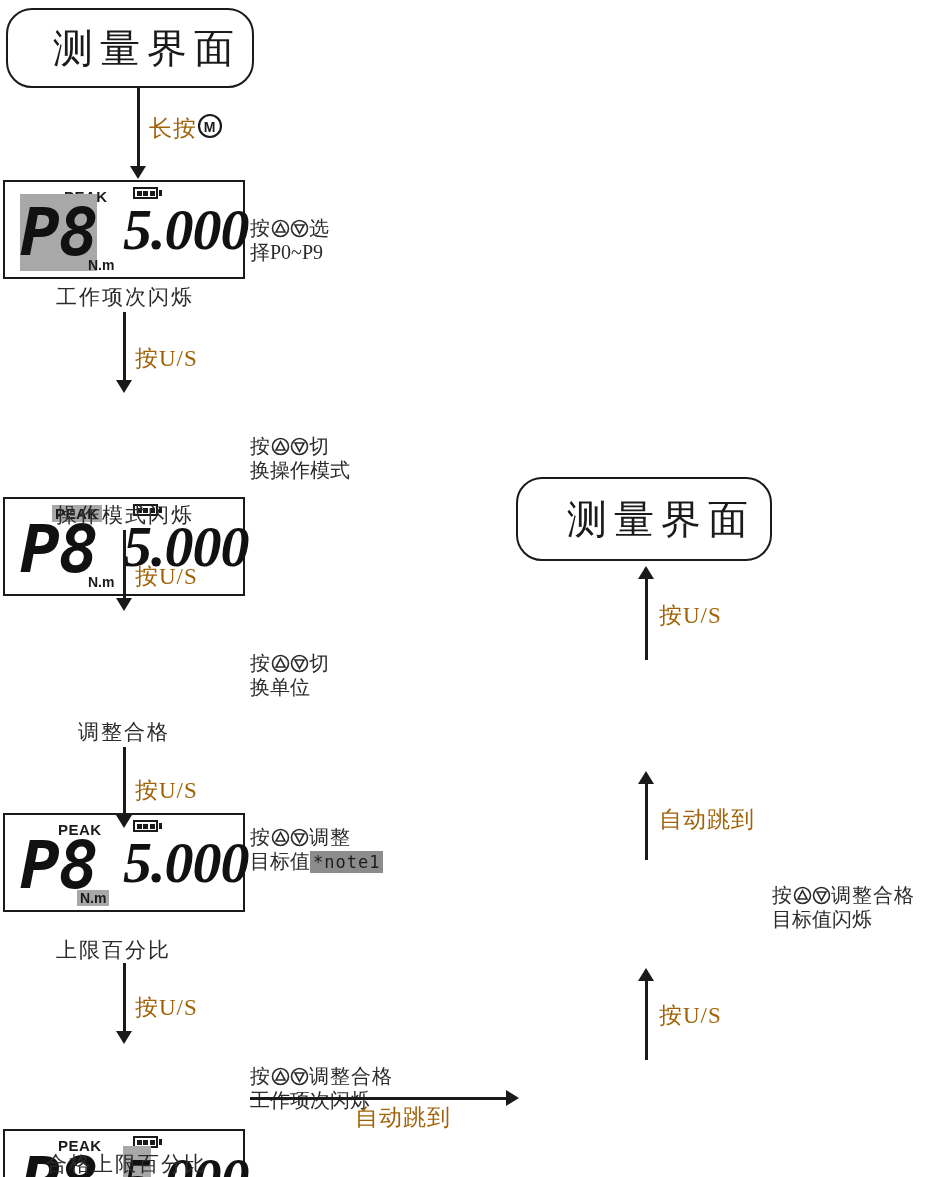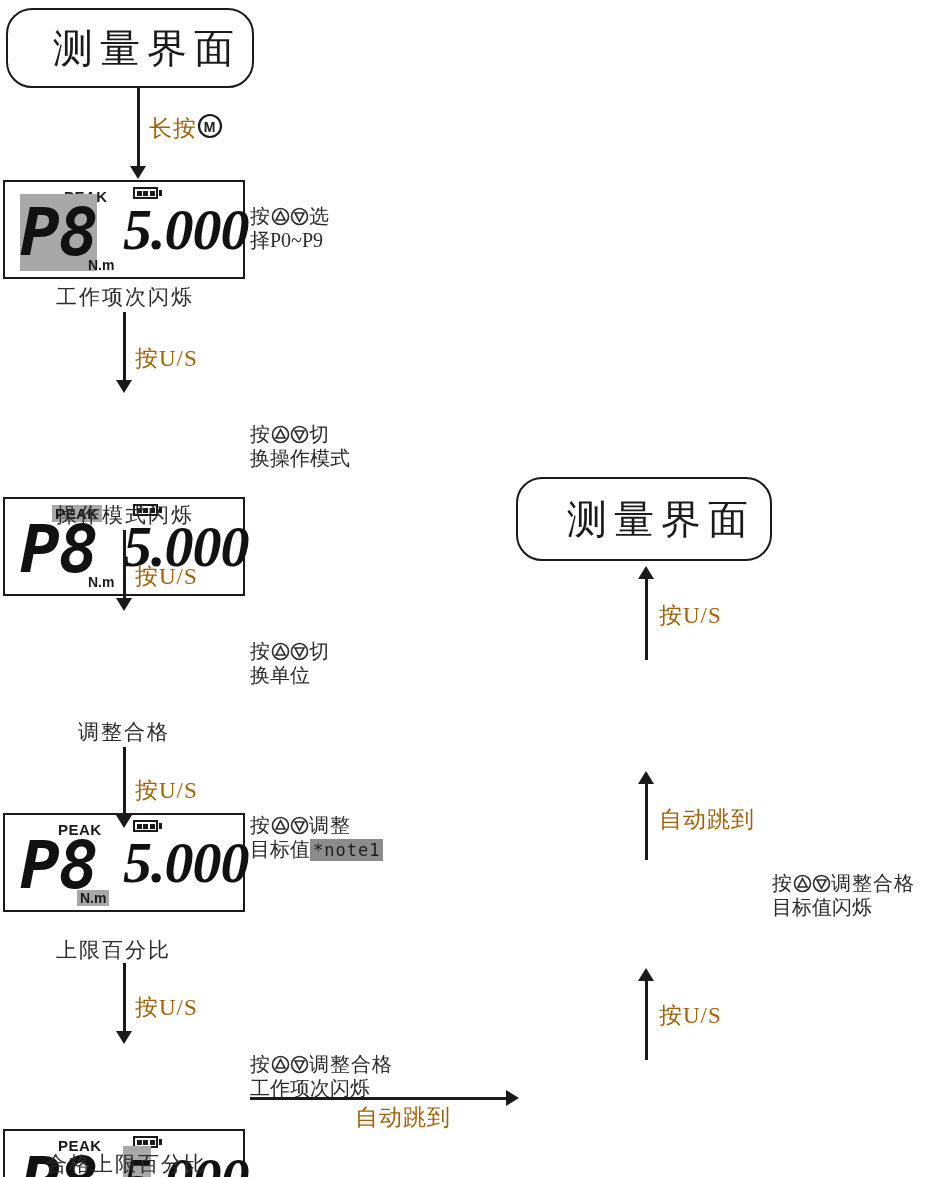--- a/index.html
+++ b/index.html
@@ -102,20 +102,21 @@
     color:#a16207;
     white-space:nowrap;
     letter-spacing:1px;
   }
   .note{
     position:absolute;
     font-size:20px;
     line-height:1.18;
     color:#2b2b2b;
     white-space:nowrap;
+    margin-top:12px;
   }
   .note .cjk{letter-spacing:1px;}
   .note-hl{
     background:#8c8c8c;
     color:#1c1c1c;
     font-family:"DejaVu Sans Mono","Liberation Mono",monospace;
     font-size:17px;
     padding:1px 3px;
     letter-spacing:1px;
   }

